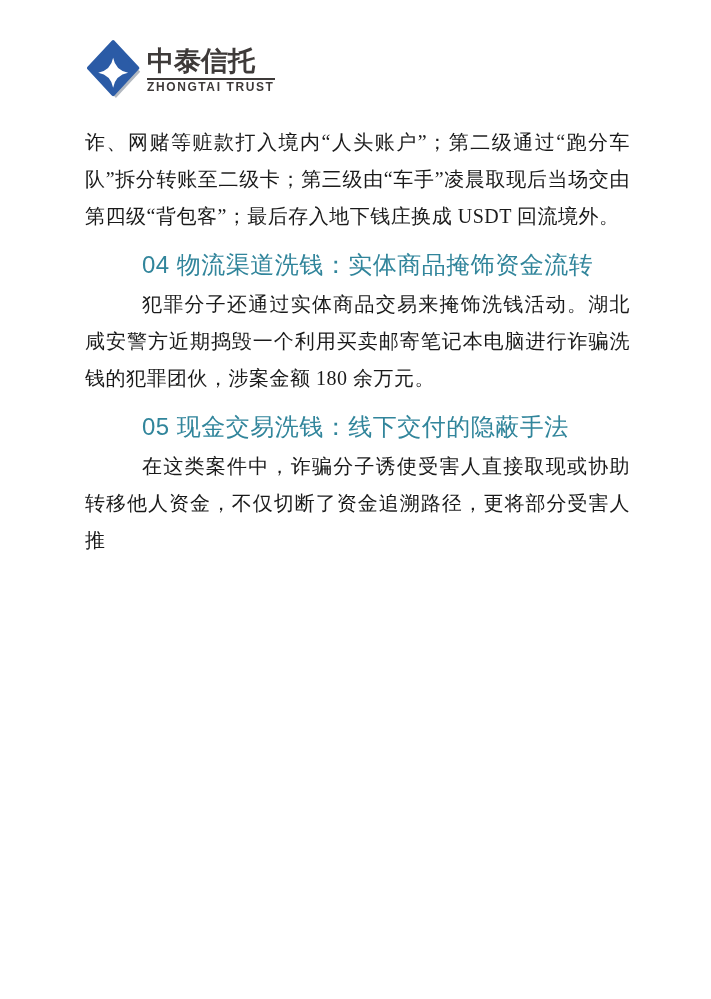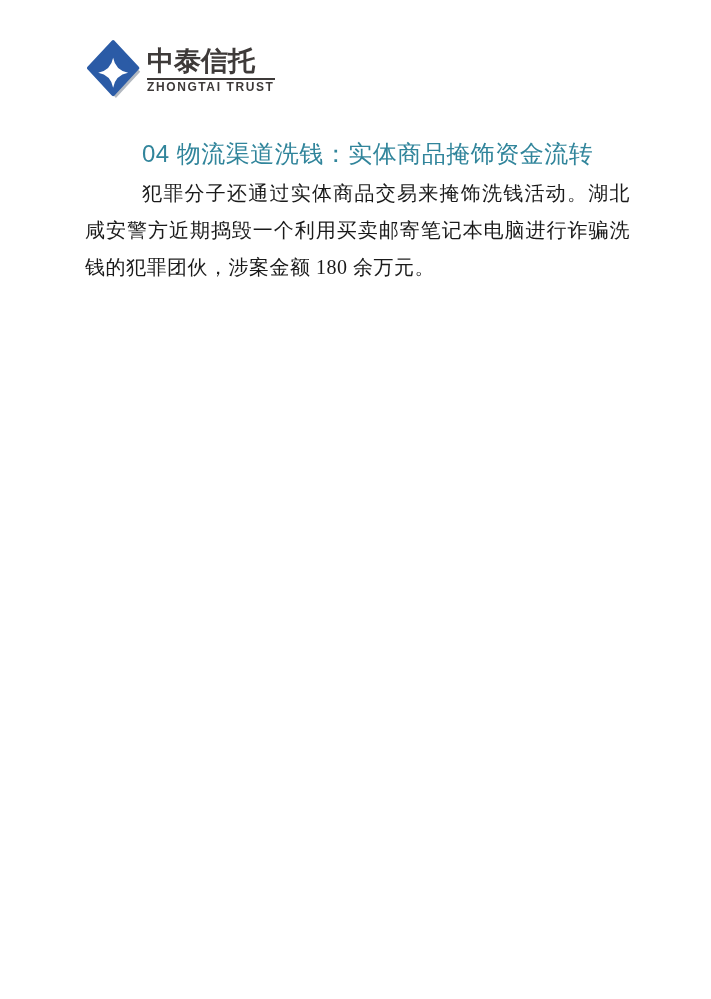--- a/index.html
+++ b/index.html
@@ -100,17 +100,20 @@
     </svg>
     <div class="logo-text">
       <div class="brand-cn">中泰信托</div>
       <div class="logo-divider"></div>
       <div class="brand-en">ZHONGTAI TRUST</div>
     </div>
   </header>
 
   <main class="content">
 
+  <p class="paragraph">诈、网赌等赃款打入境内“人头账户”；第二级通过“跑分车队”拆分转账至二级卡；第三级由“车手”凌晨取现后当场交由第四级“背包客”；最后存入地下钱庄换成 USDT 回流境外。</p>
       <h2 class="heading">04 物流渠道洗钱：实体商品掩饰资金流转</h2>
       <p class="paragraph indent">犯罪分子还通过实体商品交易来掩饰洗钱活动。湖北咸安警方近期捣毁一个利用买卖邮寄笔记本电脑进行诈骗洗钱的犯罪团伙，涉案金额 180 余万元。</p>
+      <h2 class="heading">05 现金交易洗钱：线下交付的隐蔽手法</h2>
+      <p class="paragraph indent">在这类案件中，诈骗分子诱使受害人直接取现或协助转移他人资金，不仅切断了资金追溯路径，更将部分受害人推</p>
     </main>
 
 </div>
 
 </body></html>

